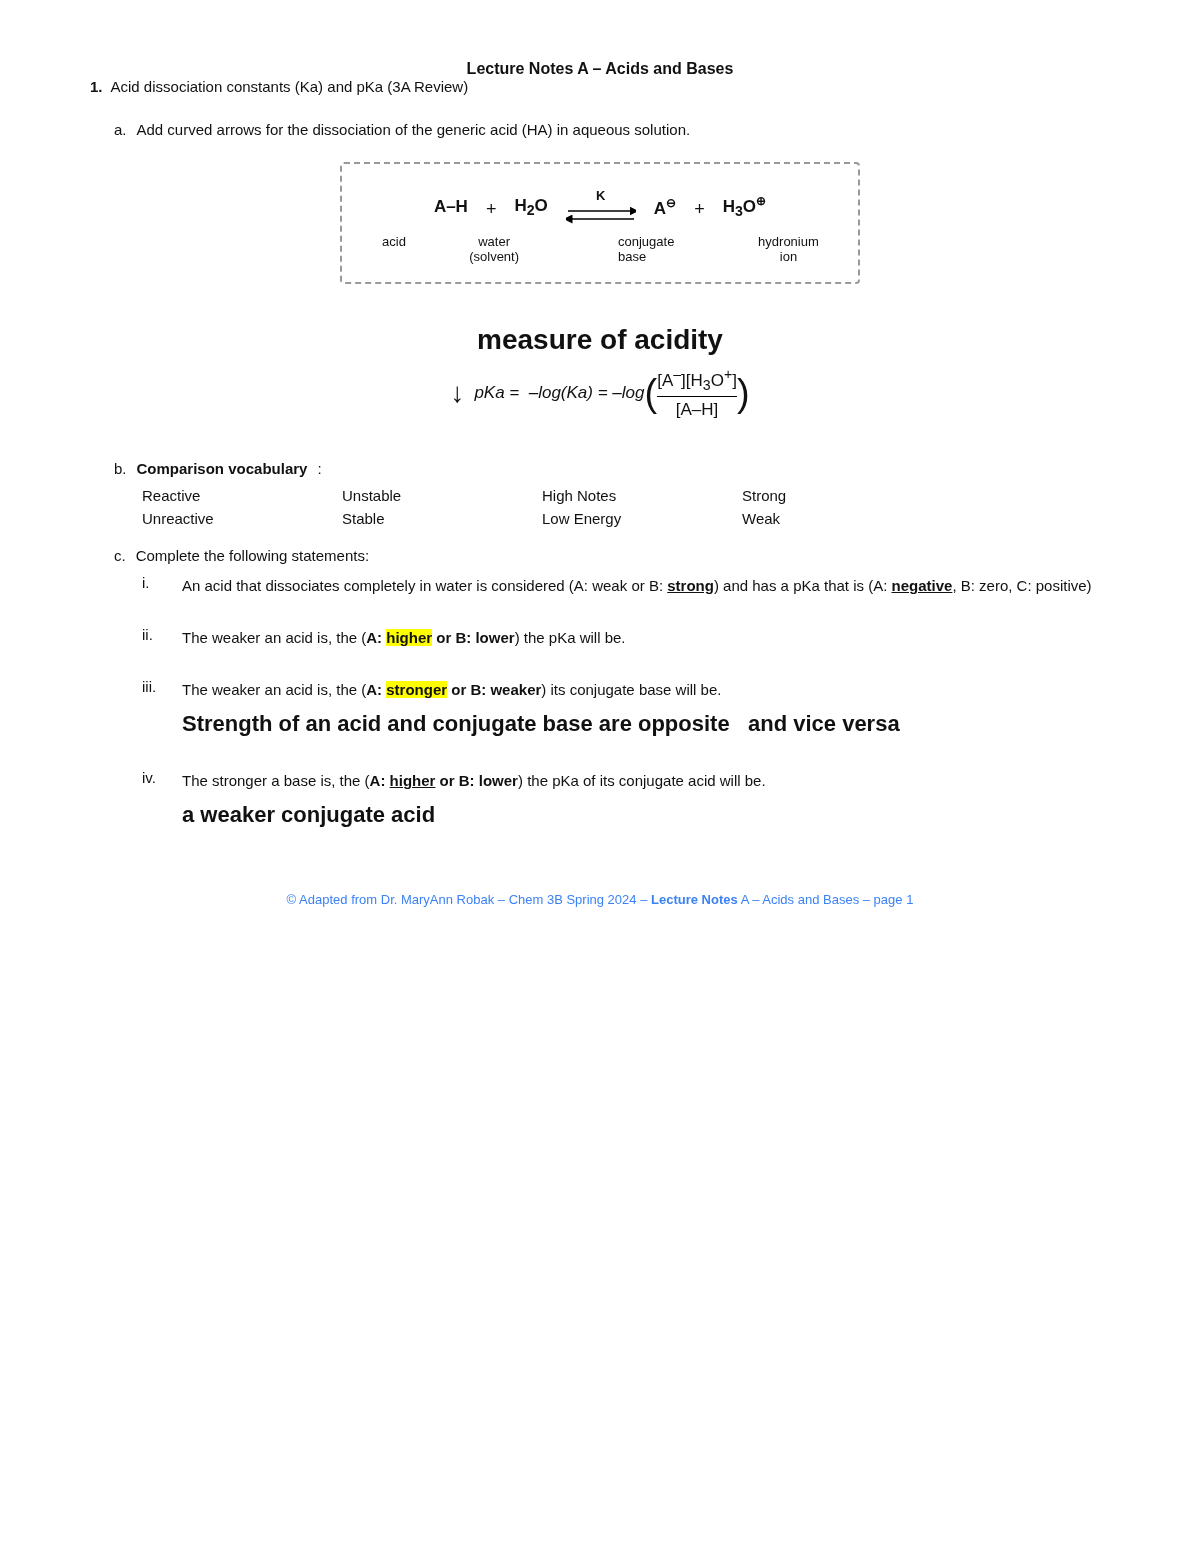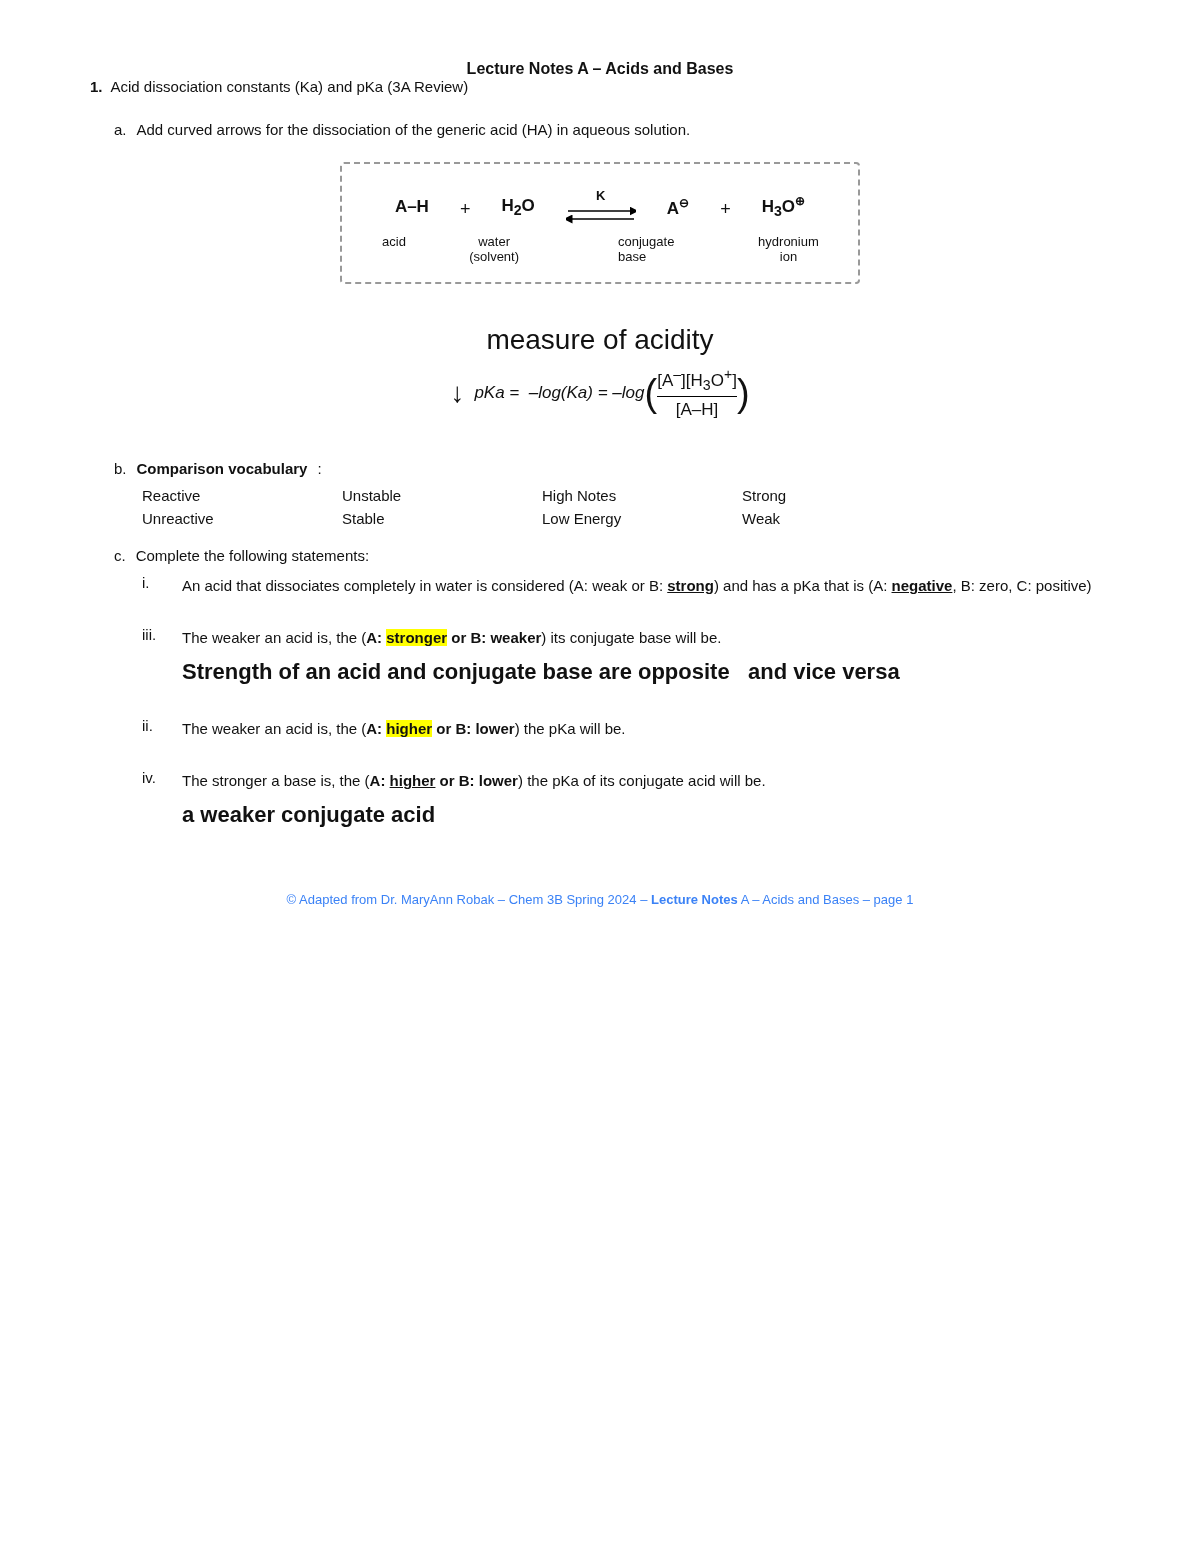--- a/index.html
+++ b/index.html
@@ -34,21 +34,21 @@
       margin: 24px auto 40px auto;
       padding: 24px 30px 18px 30px;
       text-align: center;
       position: relative;
     }
 
     .eq-row {
       display: flex;
       align-items: center;
       justify-content: center;
-      gap: 31px;
+      gap: 18px;
       margin-bottom: 8px;
     }
 
     .eq-labels {
       display: flex;
       align-items: flex-start;
       justify-content: center;
       gap: 18px;
       font-size: 13px;
     }
@@ -70,21 +70,21 @@
 
     
     .pka-area {
       text-align: center;
       margin: 20px 0 40px 0;
     }
 
     .handwritten-title {
       font-family: 'Comic Sans MS', cursive, sans-serif;
       font-size: 28px;
-      font-weight: normal;
+      font-weight: bold;
       margin-bottom: 10px;
       display: block;
     }
 
     .fraction-wrapper {
       display: inline-block;
       vertical-align: middle;
       text-align: center;
     }
 
@@ -305,31 +305,31 @@
     </div>
 
     <div class="statement-item">
       <span class="roman-num">i.</span>
       <div class="statement-text">
         An acid that dissociates completely in water is considered (A: weak or B: <span class="bold-text underlined">strong</span>) and has a pKa that is (A: <span class="bold-text underlined">negative</span>, B: zero, C: positive)
       </div>
     </div>
 
     <div class="statement-item">
+      <span class="roman-num">ii.</span>
+      <div class="statement-text">
+        The weaker an acid is, the (<span class="bold-text">A: </span><span class="bold-text highlight-yellow">higher</span><span class="bold-text"> or B: lower</span>) the pKa will be.
+      </div>
+    </div>
+
+    <div class="statement-item">
       <span class="roman-num">iii.</span>
       <div class="statement-text">
         The weaker an acid is, the (<span class="bold-text">A: </span><span class="bold-text highlight-yellow">stronger</span><span class="bold-text"> or B: weaker</span>) its conjugate base will be.
         <span class="handwritten">Strength of an acid and conjugate base are opposite &nbsp; and vice versa</span>
-      </div>
-    </div>
-
-    <div class="statement-item">
-      <span class="roman-num">ii.</span>
-      <div class="statement-text">
-        The weaker an acid is, the (<span class="bold-text">A: </span><span class="bold-text highlight-yellow">higher</span><span class="bold-text"> or B: lower</span>) the pKa will be.
       </div>
     </div>
 
     <div class="statement-item">
       <span class="roman-num">iv.</span>
       <div class="statement-text">
         The stronger a base is, the (<span class="bold-text">A: </span><span class="bold-text underlined">higher</span><span class="bold-text"> or B: lower</span>) the pKa of its conjugate acid will be.
         <span class="handwritten">a weaker conjugate acid</span>
       </div>
     </div>

